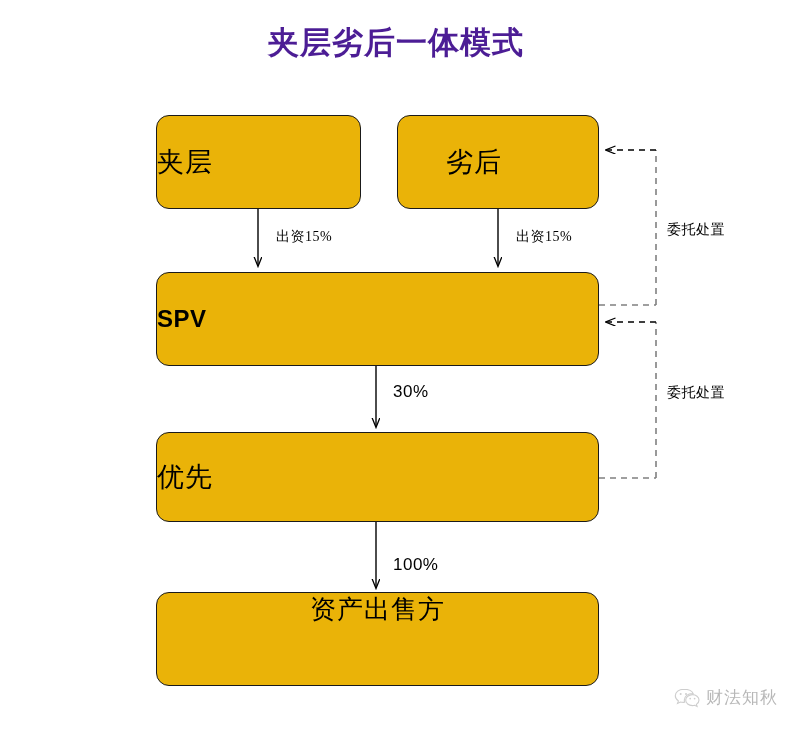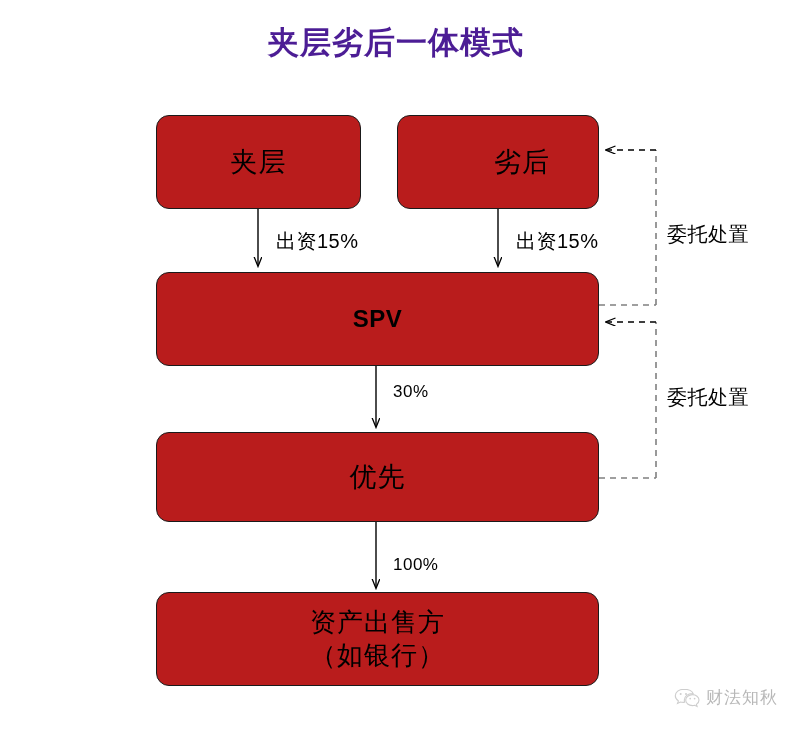--- a/index.html
+++ b/index.html
@@ -25,24 +25,24 @@
     position: absolute;
     left: 0; top: 0;
     width: 792px;
     height: 731px;
   }
   .node-box {
     position: absolute;
     box-sizing: border-box;
     border: 1.4px solid #1a1a1a;
     border-radius: 13px;
-    background: #b91c1c;
+    background: #eab308;
     display: flex;
     align-items: center;
-    justify-content: center;
+    justify-content: flex-start;
     text-align: center;
   }
   .node-label {
     font-size: 27px;
     line-height: 1.22;
     color: #000000;
     letter-spacing: 1px;
     font-family: "Liberation Serif", "DejaVu Serif", serif;
   }
   .node-label.bold-sans {
@@ -62,24 +62,24 @@
     width: 792px;
     text-align: center;
     font-family: "Liberation Sans", "DejaVu Sans", sans-serif;
     font-weight: bold;
     font-size: 31px;
     letter-spacing: 1px;
     color: #4c1d95;
   }
   .edge-label {
     position: absolute;
-    font-size: 20px;
+    font-size: 14px;
     color: #000000;
     white-space: nowrap;
-    font-family: Liberation Sans, sans-serif;
+    font-family: Liberation Serif, serif;
     letter-spacing: 0.5px;
   }
   .edge-label.sans-num {
     font-family: "Liberation Sans", "DejaVu Sans", sans-serif;
     font-size: 17px;
   }
   #watermark {
     position: absolute;
     right: 14px;
     bottom: 22px;
@@ -152,21 +152,20 @@
   <div class="node-box" style="left:156px; top:272px; width:443px; height:94px;">
     <span class="node-label bold-sans">SPV</span>
   </div>
 
   <div class="node-box" style="left:156px; top:432px; width:443px; height:90px;">
     <span class="node-label">优先</span>
   </div>
 
   <div class="node-box" style="left:156px; top:592px; width:443px; height:94px; flex-direction:column;">
     <span class="node-label two-line">资产出售方</span>
-    <span class="node-label two-line">（如银行）</span>
   </div>
 
   <div class="edge-label" style="left:276px; top:228px;">出资15%</div>
 
   <div class="edge-label" style="left:516px; top:228px;">出资15%</div>
 
   <div class="edge-label sans-num" style="left:393px; top:382px;">30%</div>
 
   <div class="edge-label sans-num" style="left:393px; top:555px;">100%</div>
 

